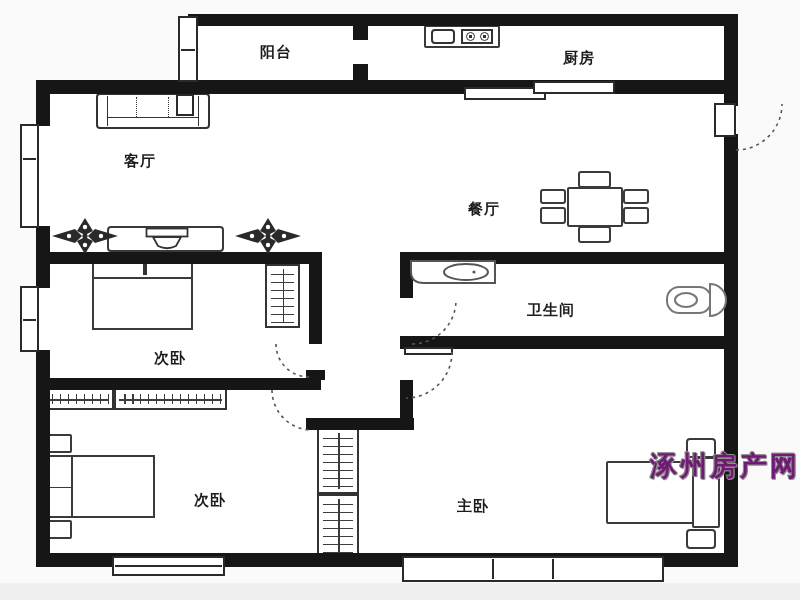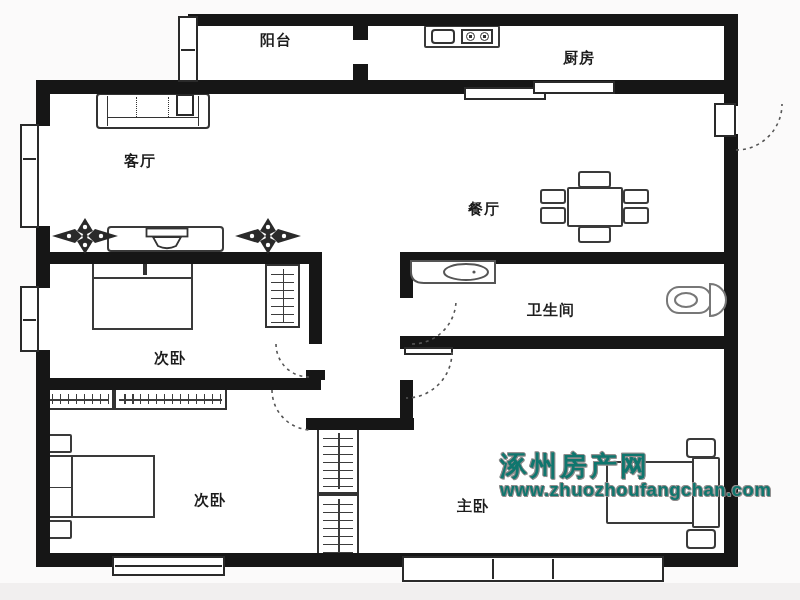--- a/index.html
+++ b/index.html
@@ -36,22 +36,22 @@
   .bed .hb-top i{position:absolute;left:50%;top:0;width:4px;height:11px;background:#333;}
   .bed .hb-left{position:absolute;left:0;top:0;bottom:0;width:26px;border-right:2px solid #3a3a3a;}
   .bed .hb-left i{position:absolute;left:0;right:0;top:50%;height:1.5px;background:#3a3a3a;}
   .kitch{display:flex;align-items:center;gap:6px;justify-content:center;}
   .ksink{position:relative;width:24px;height:15px;border:2px solid #333;border-radius:4px;box-sizing:border-box;}
   .kstove{position:relative;width:32px;height:15px;border:2px solid #333;box-sizing:border-box;display:flex;align-items:center;justify-content:space-around;}
   .burner{width:9px;height:9px;border:1.5px solid #333;border-radius:50%;
     background:radial-gradient(circle,#333 0 1.5px,transparent 2px);box-sizing:border-box;}
   .overlay{position:absolute;left:0;top:0;z-index:40;pointer-events:none;}
   .watermark{
-    position:absolute;z-index:50;text-align:left;font-weight:bold;line-height:1.05;
-    color:#0f766e;
+    position:absolute;z-index:50;text-align:right;font-weight:bold;line-height:1.05;
+    color:#701a75;
     text-shadow:1px 0 #8f8c8c,-1px 0 #8f8c8c,0 1px #8f8c8c,0 -1px #8f8c8c,1px 1px #8f8c8c,-1px -1px #8f8c8c;
   }
   .watermark .wm1{font-size:27px;letter-spacing:3px;}
   .watermark .wm2{font-size:18.5px;letter-spacing:0.5px;}
   .band{position:absolute;left:0;top:583px;width:800px;height:17px;background:#f1efef;z-index:1;}
 </style>
 </head>
 <body>
 
 <div id="stage">
@@ -198,27 +198,26 @@
   <svg class="overlay" width="800" height="600">
     <g fill="none" stroke="#555" stroke-width="1.6" stroke-dasharray="3 4">
       <path d="M276,344 A33,33 0 0 0 309,377"></path>
       <path d="M272,390 A40,40 0 0 0 312,430"></path>
       <path d="M412,344 A44,44 0 0 0 456,300"></path>
       <path d="M452,352 A46,46 0 0 1 406,398"></path>
       <path d="M736,150 A46,46 0 0 0 782,104"></path>
     </g>
   </svg>
 
-  <div class="label" style="left:276px;top:40px;">阳台</div>
+  <div class="label" style="left:276px;top:52px;">阳台</div>
   <div class="label" style="left:579px;top:58px;">厨房</div>
   <div class="label" style="left:140px;top:161px;">客厅</div>
   <div class="label" style="left:484px;top:209px;">餐厅</div>
   <div class="label" style="left:170px;top:358px;">次卧</div>
   <div class="label" style="left:551px;top:310px;">卫生间</div>
   <div class="label" style="left:210px;top:500px;">次卧</div>
   <div class="label" style="left:473px;top:506px;">主卧</div>
 
   <div class="watermark" style="left:500px;top:452px;width:300px;">
     <div class="wm1">涿州房产网</div>
-    <div class="wm2">www.zhuozhoufangchan.com</div>
   </div>
 
 </div>
 
 </body></html>

